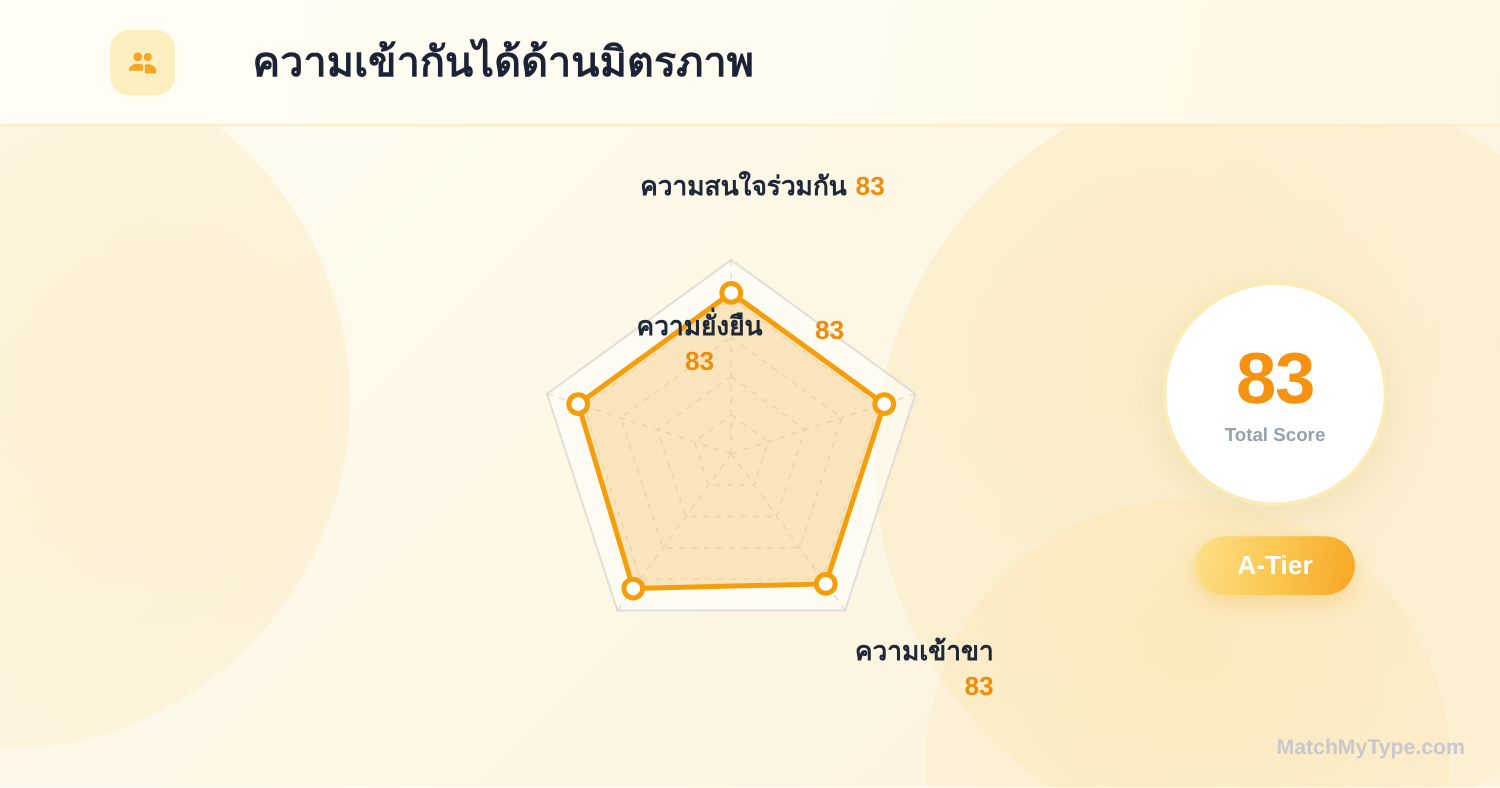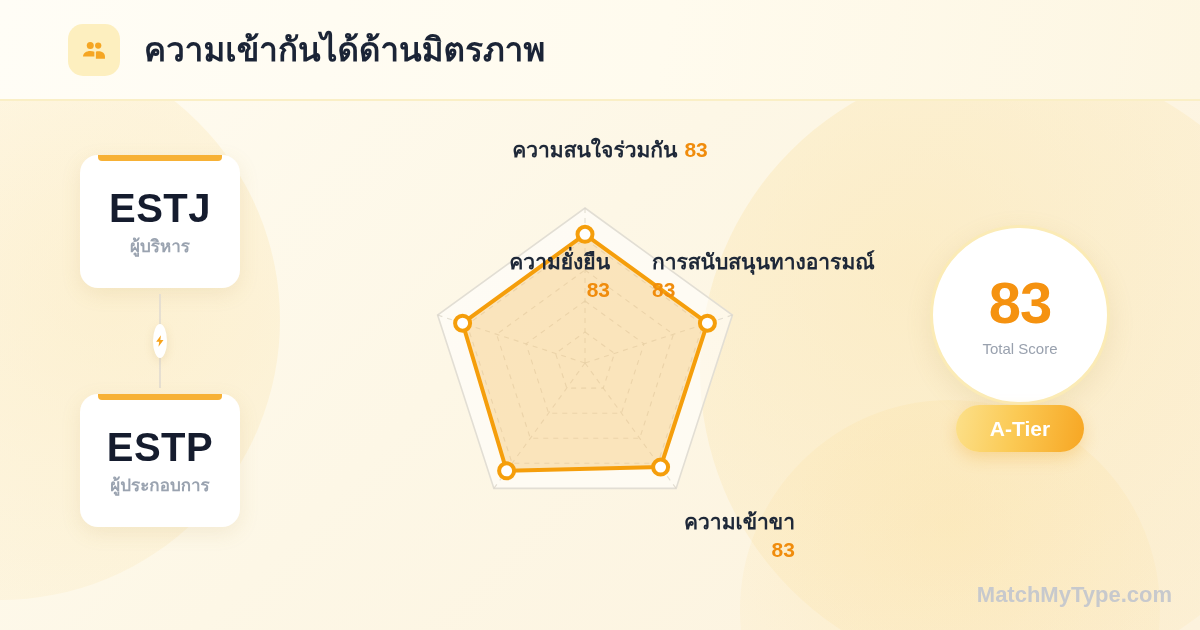--- a/index.html
+++ b/index.html
@@ -44,22 +44,23 @@
   
   .header {
     position: absolute;
     left: 0; top: 0;
     width: 1200px;
     height: 101px;
     background: linear-gradient(100deg, #FFFDF6 0%, #FFFBEE 55%, #FDF6E2 100%);
     border-bottom: 2px solid #FAEFC6;
     display: flex;
     align-items: center;
-    padding-left: 68px;
+    padding-left: 88px;
     z-index: 5;
+    gap: 38px;
   }
   .header-icon {
     width: 52px; height: 52px;
     border-radius: 15px;
     background: #FDEFBF;
     display: flex;
     align-items: center;
     justify-content: center;
     flex: 0 0 auto;
   }
@@ -171,21 +172,21 @@
   .radar-label .val {
     font-size: 21px;
     font-weight: 700;
     color: #F08C0C;
   }
   .radar-label.inline .val { margin-left: 7px; }
   .radar-label.stacked .val { display: block; margin-top: 3px; }
 
   .lab-top   { left: 50%; transform: translateX(-50%); top: 28px; }
   .lab-right { left: 352px; top: 140px; text-align: left; }
-  .lab-left  { right: 310px; top: 140px; text-align: right; margin-left: 46px; }
+  .lab-left  { right: 310px; top: 140px; text-align: center; margin-left: 46px; }
   .lab-bl    { left: 48px;  top: 400px; }
   .lab-br    { left: 340px; top: 400px; margin-left: 44px; }
 
   
   .score-wrap {
     position: absolute;
     left: 930px;
     top: 225px;
     width: 180px;
     display: flex;
@@ -207,42 +208,43 @@
   .score-value {
     font-size: 58px;
     font-weight: 700;
     color: #F59210;
     line-height: 1;
     letter-spacing: -1px;
   }
   .score-caption {
     margin-top: 9px;
     font-size: 15px;
-    font-weight: 400;
+    font-weight: 700;
     color: #99A1AE;
     line-height: 1;
   }
   .tier-badge {
+    margin-top: 24px;
     padding: 13px 34px;
     border-radius: 26px;
     background: linear-gradient(100deg, #FCE08A 0%, #FBCA55 45%, #F7A623 100%);
     box-shadow: 0 6px 16px rgba(240,160,30,0.28);
     font-size: 21px;
     font-weight: 700;
     color: #FFFFFF;
     line-height: 1;
     white-space: nowrap;
   }
 
   
   .watermark {
     position: absolute;
     right: 28px;
     bottom: 22px;
-    font-size: 22px;
+    font-size: 17px;
     font-weight: 700;
     color: #C7C9CD;
     z-index: 5;
   }
   .bottom-bar {
     position: absolute;
     left: 0; bottom: 0;
     width: 1200px;
     height: 9px;
     background: linear-gradient(90deg, #FDF3CF 0%, #FBE3A0 35%, #FAD徐 0%, #F9CE6C 70%, #F7B63F 100%);
@@ -263,44 +265,20 @@
       <svg width="28" height="28" viewBox="0 0 24 24" aria-hidden="true">
         <circle cx="8.8" cy="8.2" r="3.0" fill="#F5A623"></circle>
         <circle cx="15.6" cy="8.2" r="2.7" fill="#F5A623"></circle>
         <path d="M2.6 17.6c0-3.0 2.8-4.8 6.2-4.8 1.3 0 2.5.27 3.5.74v4.06H2.6z" fill="#F5A623"></path>
         <path d="M13.6 13.5c.63-.22 1.33-.34 2.05-.34 3.0 0 5.75 1.6 5.75 4.44v2.0h-7.8z" fill="#F5A623"></path>
       </svg>
     </div>
     <div class="header-title">ความเข้ากันได้ด้านมิตรภาพ</div>
   </div>
 
-  <div class="types-col">
-
-    <div class="type-card">
-      <div class="type-accent"></div>
-      <div class="type-code">ESTJ</div>
-      <div class="type-name">ผู้บริหาร</div>
-    </div>
-
-    <div class="connector">
-      <div class="line"></div>
-      <div class="spark">
-        <svg width="14" height="14" viewBox="0 0 24 24" aria-hidden="true">
-          <path d="M13.6 2 5.4 13.2h5.2L9.4 22l8.6-11.6h-5.4z" fill="#F7A31C"></path>
-        </svg>
-      </div>
-    </div>
-
-    <div class="type-card">
-      <div class="type-accent"></div>
-      <div class="type-code">ESTP</div>
-      <div class="type-name">ผู้ประกอบการ</div>
-    </div>
-
-  </div>
 
   <div class="radar-wrap">
     <svg id="radar-svg" width="620" height="480" viewBox="0 0 620 480">
         <polygon points="285.0,98.0 432.4,205.1 376.1,378.4 193.9,378.4 137.6,205.1" fill="#FFFFFF" fill-opacity="0.55" stroke="#E2DED4" stroke-width="1.6" stroke-dasharray="none" stroke-opacity="1"></polygon>
         <polygon points="285.0,129.0 402.9,214.7 357.9,353.3 212.1,353.3 167.1,214.7" fill="none" fill-opacity="0" stroke="#D8D3C6" stroke-width="1.1" stroke-dasharray="5 5" stroke-opacity="0.75"></polygon>
         <polygon points="285.0,160.0 373.4,224.3 339.7,328.2 230.3,328.2 196.6,224.3" fill="none" fill-opacity="0" stroke="#D8D3C6" stroke-width="1.1" stroke-dasharray="5 5" stroke-opacity="0.75"></polygon>
         <polygon points="285.0,191.0 344.0,233.8 321.4,303.2 248.6,303.2 226.0,233.8" fill="none" fill-opacity="0" stroke="#D8D3C6" stroke-width="1.1" stroke-dasharray="5 5" stroke-opacity="0.75"></polygon>
         <polygon points="285.0,222.0 314.5,243.4 303.2,278.1 266.8,278.1 255.5,243.4" fill="none" fill-opacity="0" stroke="#D8D3C6" stroke-width="1.1" stroke-dasharray="5 5" stroke-opacity="0.75"></polygon>
         <line x1="285" y1="253" x2="285.0" y2="98.0" stroke="#D8D3C6" stroke-width="1.1" stroke-dasharray="5 5" stroke-opacity="0.75"></line>
         <line x1="285" y1="253" x2="432.4" y2="205.1" stroke="#D8D3C6" stroke-width="1.1" stroke-dasharray="5 5" stroke-opacity="0.75"></line>
@@ -313,21 +291,20 @@
         <circle cx="360.6" cy="357.1" r="7.5" fill="#FFFFFF" stroke="#F59E0B" stroke-width="4"></circle>
         <circle cx="206.6" cy="360.8" r="7.5" fill="#FFFFFF" stroke="#F59E0B" stroke-width="4"></circle>
         <circle cx="162.6" cy="213.2" r="7.5" fill="#FFFFFF" stroke="#F59E0B" stroke-width="4"></circle>
       </svg>
 
     <div class="radar-label inline lab-top">
       <span class="lab">ความสนใจร่วมกัน</span><span class="val">83</span>
     </div>
 
     <div class="radar-label stacked lab-right">
-      <span class="lab">การสนับสนุนทางอารมณ์</span>
       <span class="val">83</span>
     </div>
 
     <div class="radar-label stacked lab-br">
       <span class="lab">ความเข้าขา</span>
       <span class="val">83</span>
     </div>
 
 
     <div class="radar-label stacked lab-left">

